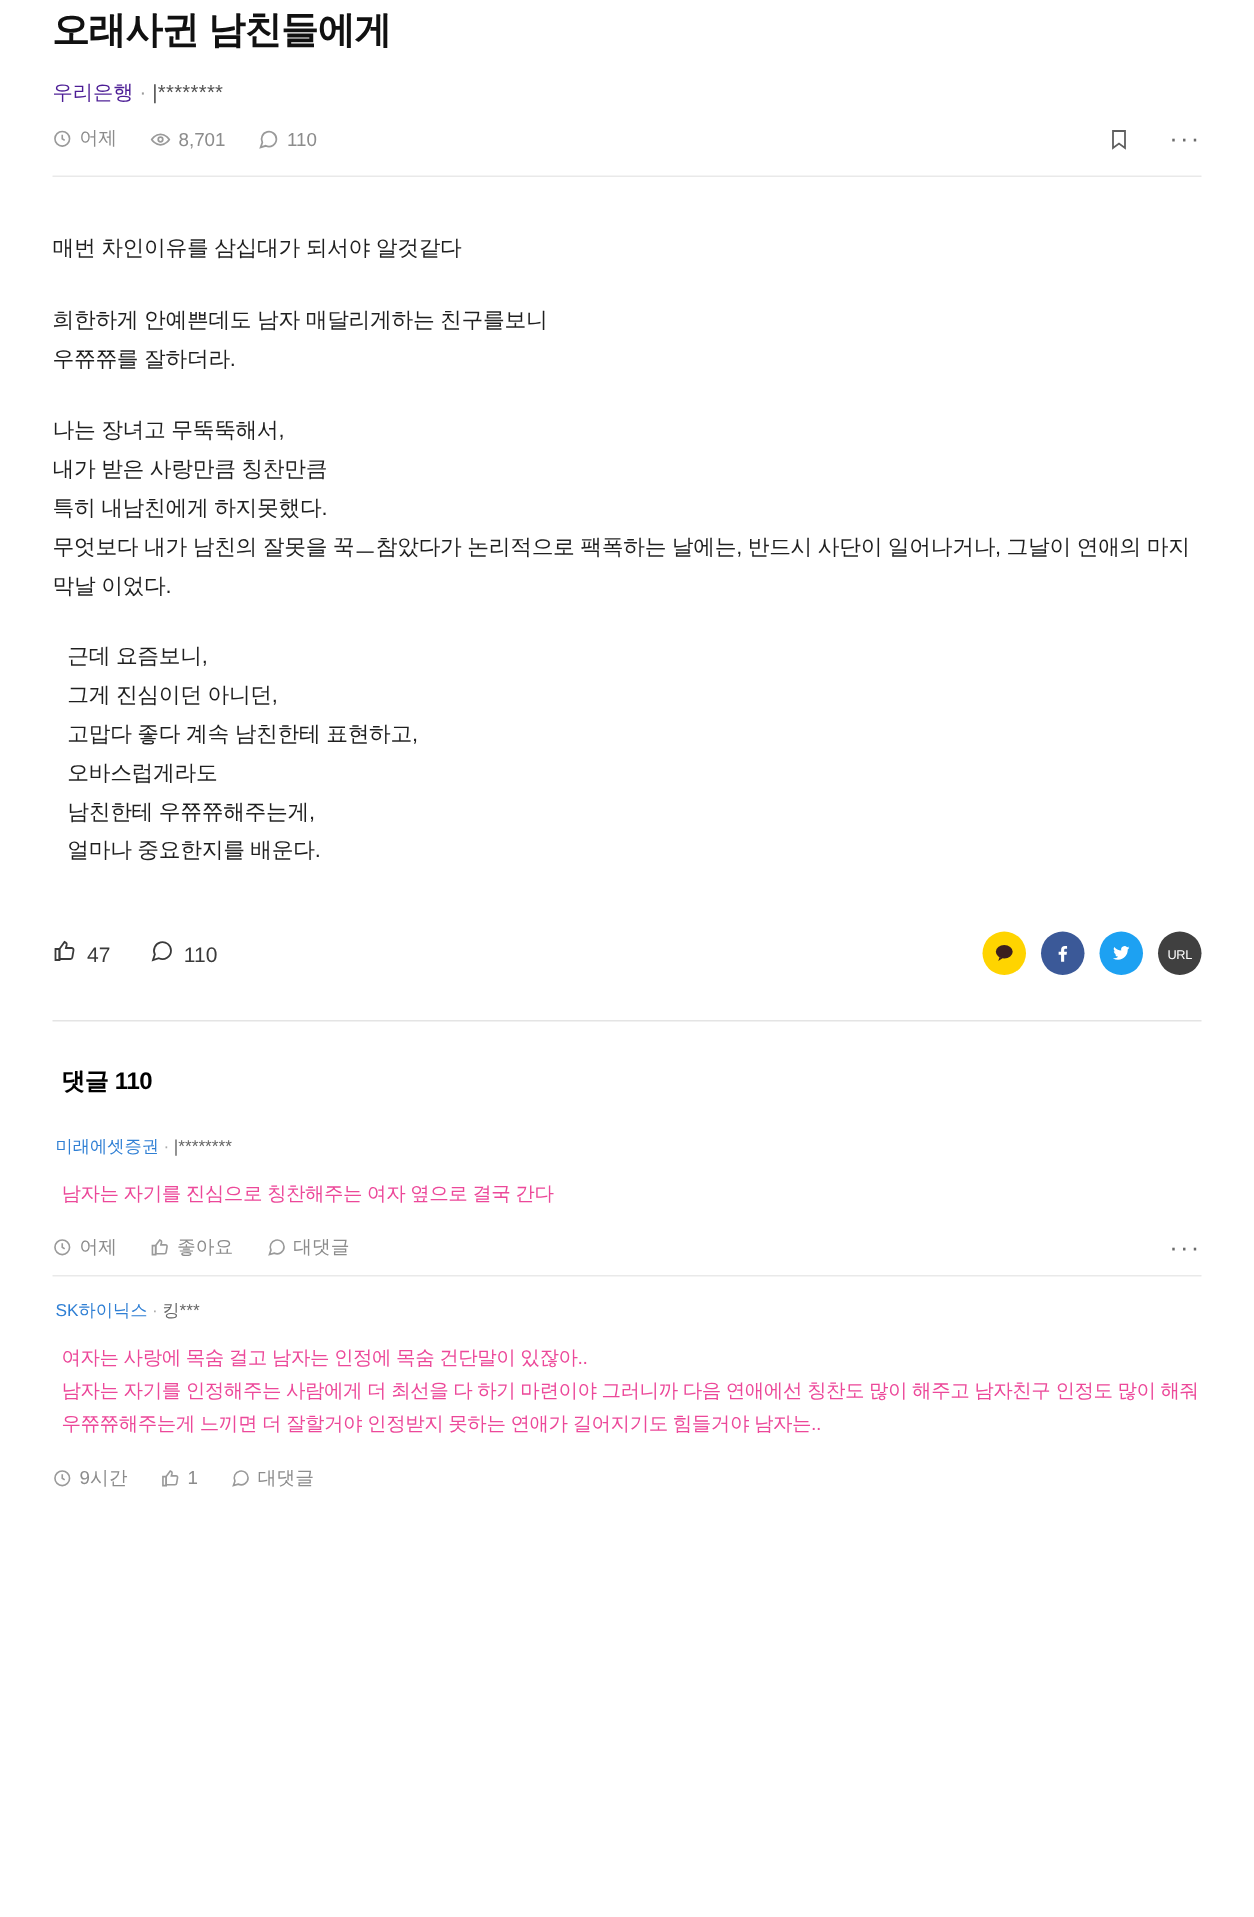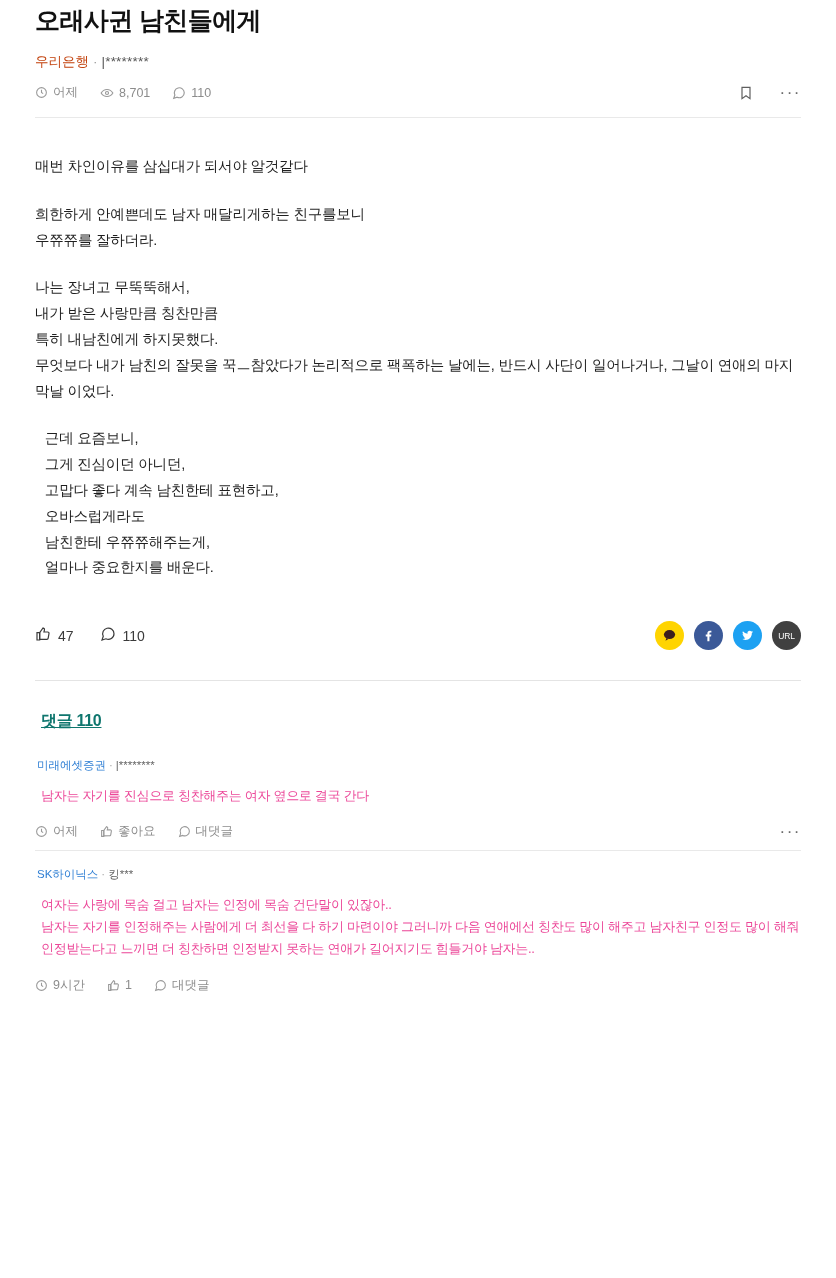--- a/index.html
+++ b/index.html
@@ -31,21 +31,21 @@
     padding-top: 4px;
     line-height: 1.3;
   }
   .byline {
     margin-top: 18px;
     font-size: 13.5px;
     line-height: 1;
     white-space: nowrap;
   }
   .byline .company {
-    color: #c2410c;
+    color: #4c1d95;
   }
   .byline .sep {
     color: #9a9a9a;
     margin: 0 4px;
   }
   .byline .nick {
     color: #555555;
     letter-spacing: 0.2px;
   }
 
@@ -147,24 +147,23 @@
     color: #ffffff;
     font-size: 8.5px;
     font-weight: 400;
     letter-spacing: -0.2px;
   }
 
   
   .comments-heading {
     font-size: 16px;
     font-weight: 700;
-    color: #0f766e;
+    color: #000000;
     padding: 30px 0 10px 6px;
     letter-spacing: -0.3px;
-    text-decoration: underline;
   }
   .comment {
     padding: 18px 0 6px 0;
   }
   .comment-byline {
     font-size: 11.5px;
     line-height: 1;
     margin-bottom: 13px;
     padding-left: 2px;
     white-space: nowrap;
@@ -339,21 +338,21 @@
     </div>
   </div>
 
   <div class="divider"></div>
 
   <div class="comment">
     <div class="comment-byline">
       <span class="company">SK하이닉스</span><span class="sep">·</span><span class="nick">킹***</span>
     </div>
     <div class="comment-text">여자는 사랑에 목숨 걸고 남자는 인정에 목숨 건단말이 있잖아..
-남자는 자기를 인정해주는 사람에게 더 최선을 다 하기 마련이야 그러니까 다음 연애에선 칭찬도 많이 해주고 남자친구 인정도 많이 해줘 인정받는다고 느끼면 더 칭찬하면 인정받지 못하는 연애가 길어지기도 힘들거야 남자는..</div>
+남자는 자기를 인정해주는 사람에게 더 최선을 다 하기 마련이야 그러니까 다음 연애에선 칭찬도 많이 해주고 남자친구 인정도 많이 해줘 우쮸쮸해주는게 느끼면 더 잘할거야 인정받지 못하는 연애가 길어지기도 힘들거야 남자는..</div>
     <div class="comment-actions">
       <span class="meta-item">
         <span>
           <svg width="13" height="13" viewBox="0 0 24 24" fill="none" stroke="#9a9a9a" stroke-width="2">
               <circle cx="12" cy="12" r="9"></circle>
               <path d="M12 7v5l3 2"></path>
             </svg>
         </span>
         <span>9시간</span>
       </span>

